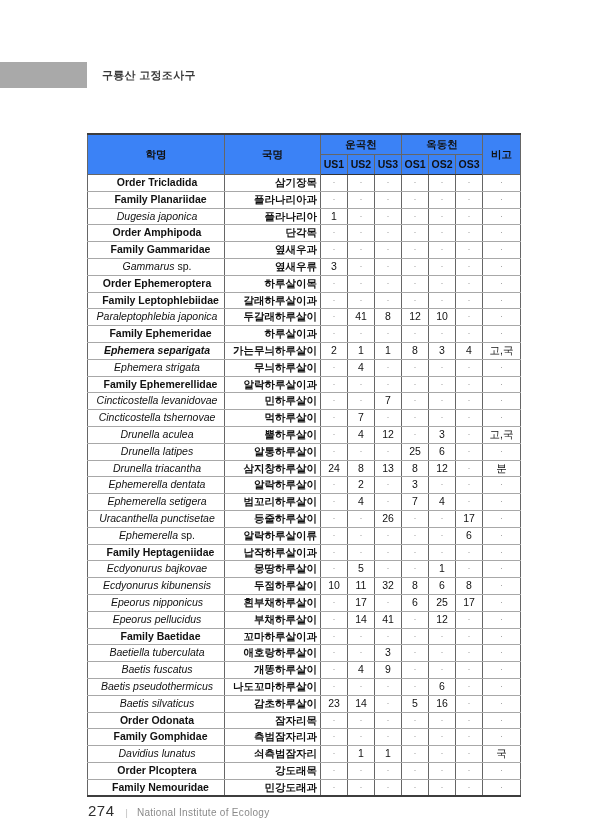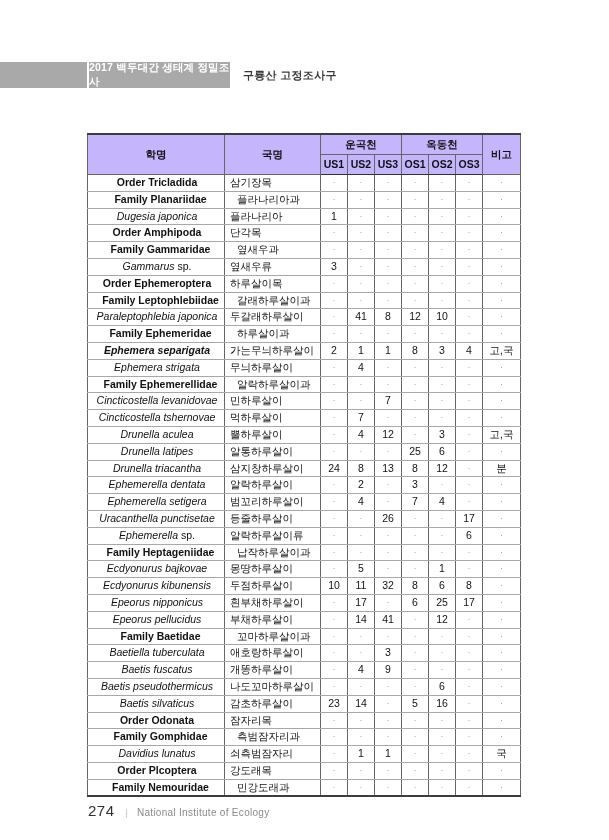--- a/index.html
+++ b/index.html
@@ -28,34 +28,34 @@
   .caption{
     position:absolute;left:88px;top:110px;width:470px;
     font-size:11px;font-weight:bold;color:#111;letter-spacing:.2px;
   }
   
   .tbl-wrap{position:absolute;left:87px;top:133px;width:434px;}
   table{border-collapse:collapse;table-layout:fixed;width:433px;}
   col.c1{width:137px;} col.c2{width:96px;}
   col.cs{width:27px;} col.c9{width:38px;}
   thead th{
-    background:#c4b5fd;font-size:10.5px;font-weight:bold;color:#111;
+    background:#3b82f6;font-size:10.5px;font-weight:bold;color:#111;
     border:1px solid #666;text-align:center;vertical-align:middle;
     padding:0;height:19px;line-height:19px;
   }
   table{border-top:2px solid #3d3d3d;border-bottom:2px solid #3d3d3d;}
   thead tr:last-child th{border-bottom:1.6px solid #333;}
   tbody td{
     border-left:1px solid #666;border-right:1px solid #666;
     border-top:1px solid #a8a8a8;border-bottom:1px solid #a8a8a8;
     font-size:10.5px;height:15.8px;line-height:15.8px;
     padding:0 3px;white-space:nowrap;overflow:hidden;color:#111;
   }
   td.c-sci{text-align:center;padding-left:5px;}
-  td.c-kor{text-align:left;padding-left:5px;}
+  td.c-kor{text-align:right;padding-left:5px;font-weight:bold;}
   td.c-val,td.c-note{text-align:center;padding:0 1px;}
   .row-order td.c-sci{font-weight:bold;}
   .row-family td.c-sci{font-weight:bold;padding-left:12px;}
   .row-family td.c-kor{padding-left:12px;}
   .sci-i{font-style:italic;}
   .row-species_bold td.c-sci{font-weight:bold;}
   .dotcell{color:#9b9b9b;font-size:9px;}
   
   .footer{position:absolute;left:88px;top:770px;display:flex;align-items:baseline;margin-top:32px;}
   .page-num{font-size:15px;color:#2f2f2f;font-weight:normal;letter-spacing:.5px;}
@@ -63,21 +63,20 @@
   .foot-text{font-size:10px;color:#8a8a8a;letter-spacing:.3px;}
 </style>
 </head>
 <body>
 
 <div class="page">
 
   <div class="header-band">
     <div class="tag-strip"></div>
     <div class="tag-gap"></div>
-    <div class="tag-box">2017 백두대간 생태계 정밀조사</div>
     <div class="section-label">구룡산 고정조사구</div>
   </div>
 
 
   <div class="tbl-wrap">
     <table>
       <colgroup>
         <col class="c1">
           <col class="c2">
         <col class="cs">

